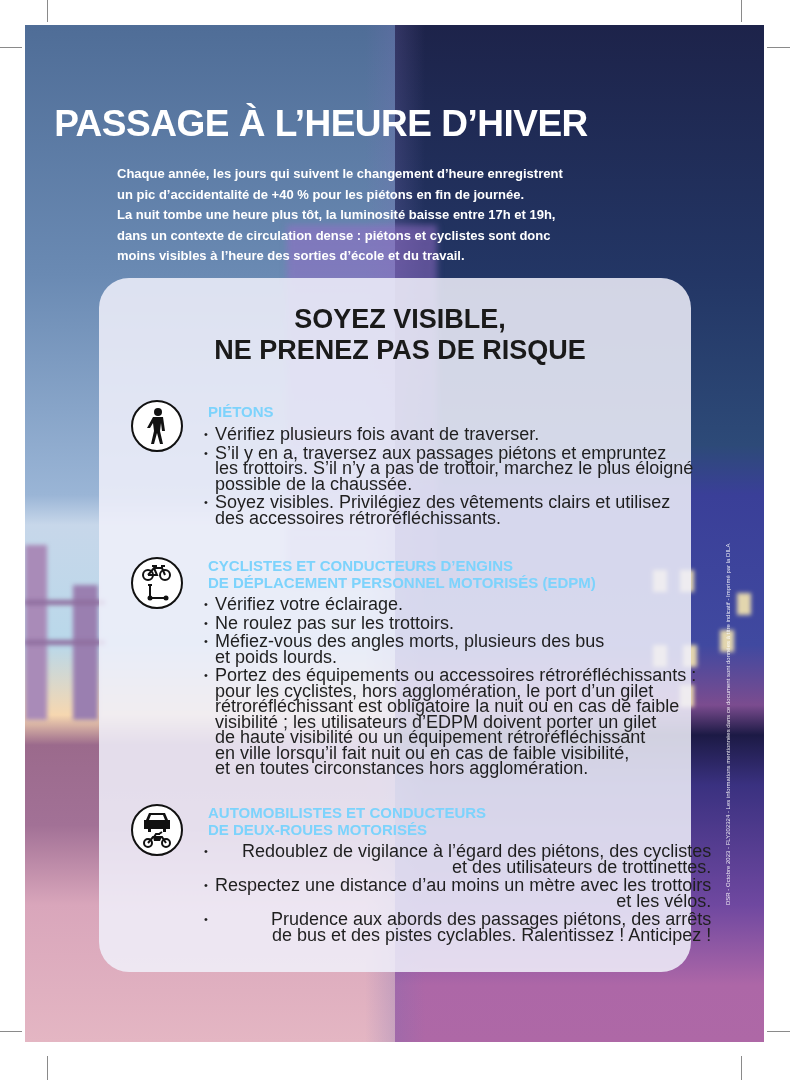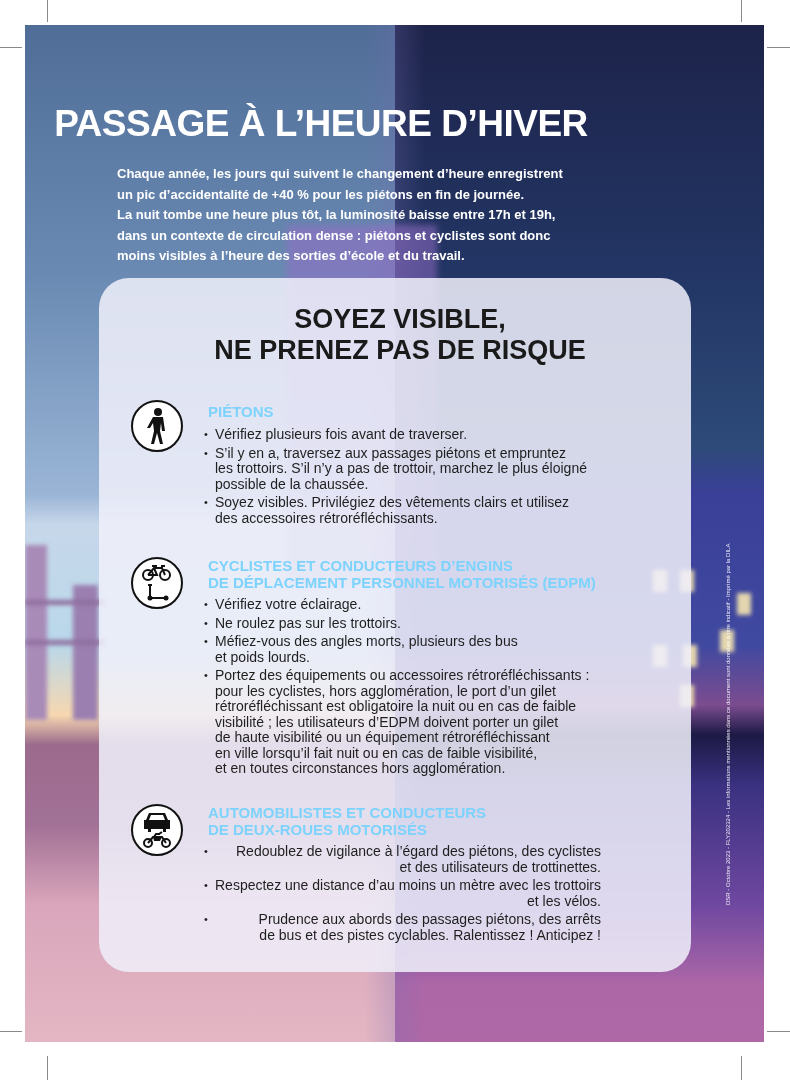--- a/index.html
+++ b/index.html
@@ -64,21 +64,21 @@
     position: absolute; left: 32px; width: 52px; height: 52px; border-radius: 50%;
     border: 2.5px solid #111; background: #fff; box-sizing: border-box;
     display: flex; align-items: center; justify-content: center;
   }
   .sec-head {
     position: absolute; left: 109px; color: #7dd3fc; font-weight: 700; font-size: 15px; line-height: 17px;
   }
   .sec-head span { display: block; white-space: nowrap; }
   .bullets {
     position: absolute; left: 105px; margin: 0; padding: 0; list-style: none; color: #1f1f1f;
-    font-size: 14px; line-height: 15.5px;
+    font-size: 18px; line-height: 15.5px;
   }
   .bullets li { position: relative; padding-left: 11px; margin-bottom: 3px; }
   .bullets li::before { content: "•"; position: absolute; left: 0; top: 0; font-size: 11px; }
   .bullets li span { display: block; white-space: nowrap; }
 
   .legal {
     position: absolute; left: 700px; top: 880px; transform-origin: 0 0; transform: rotate(-90deg);
     color: #ffffff; font-size: 6px; white-space: nowrap; opacity: .9;
   }
 </style>

